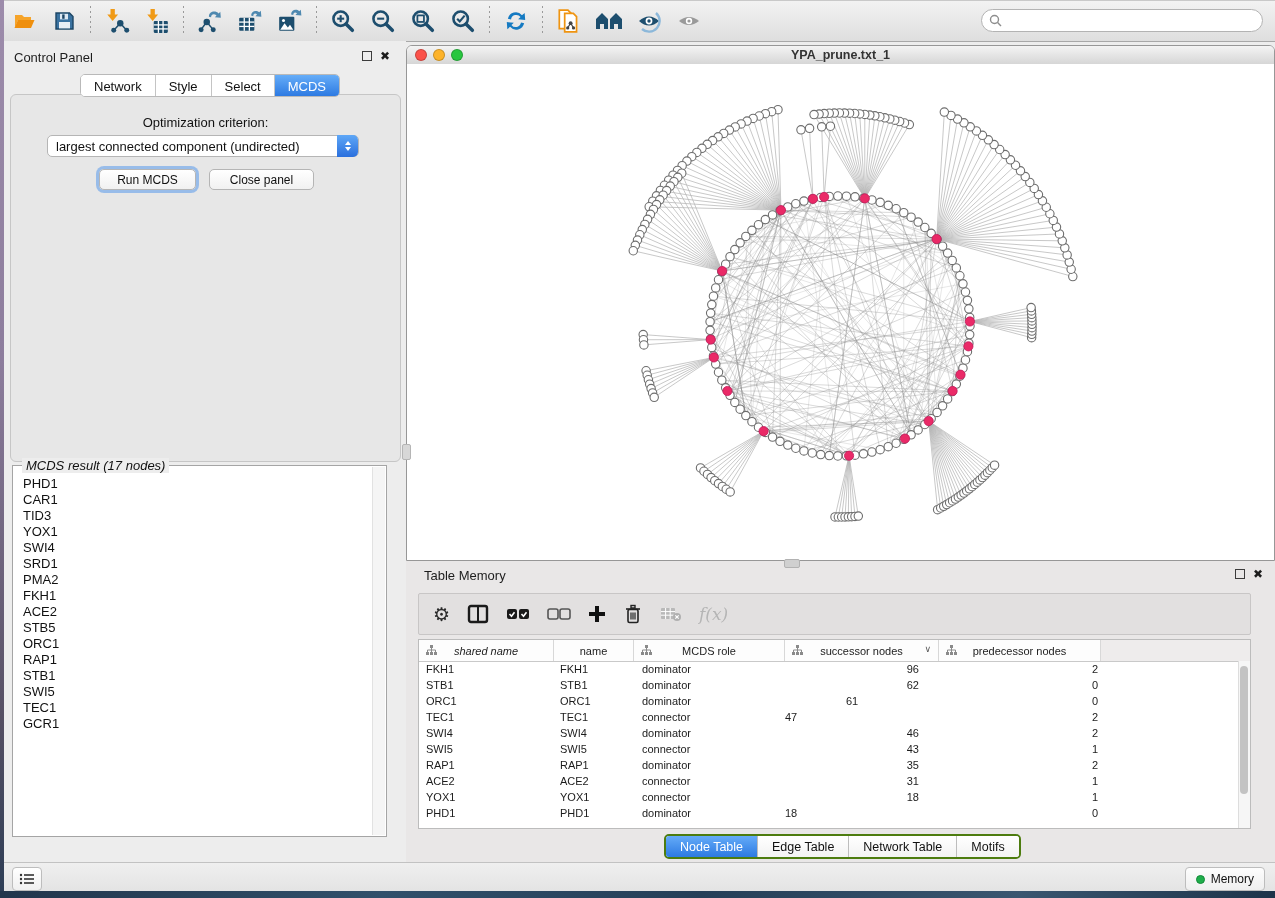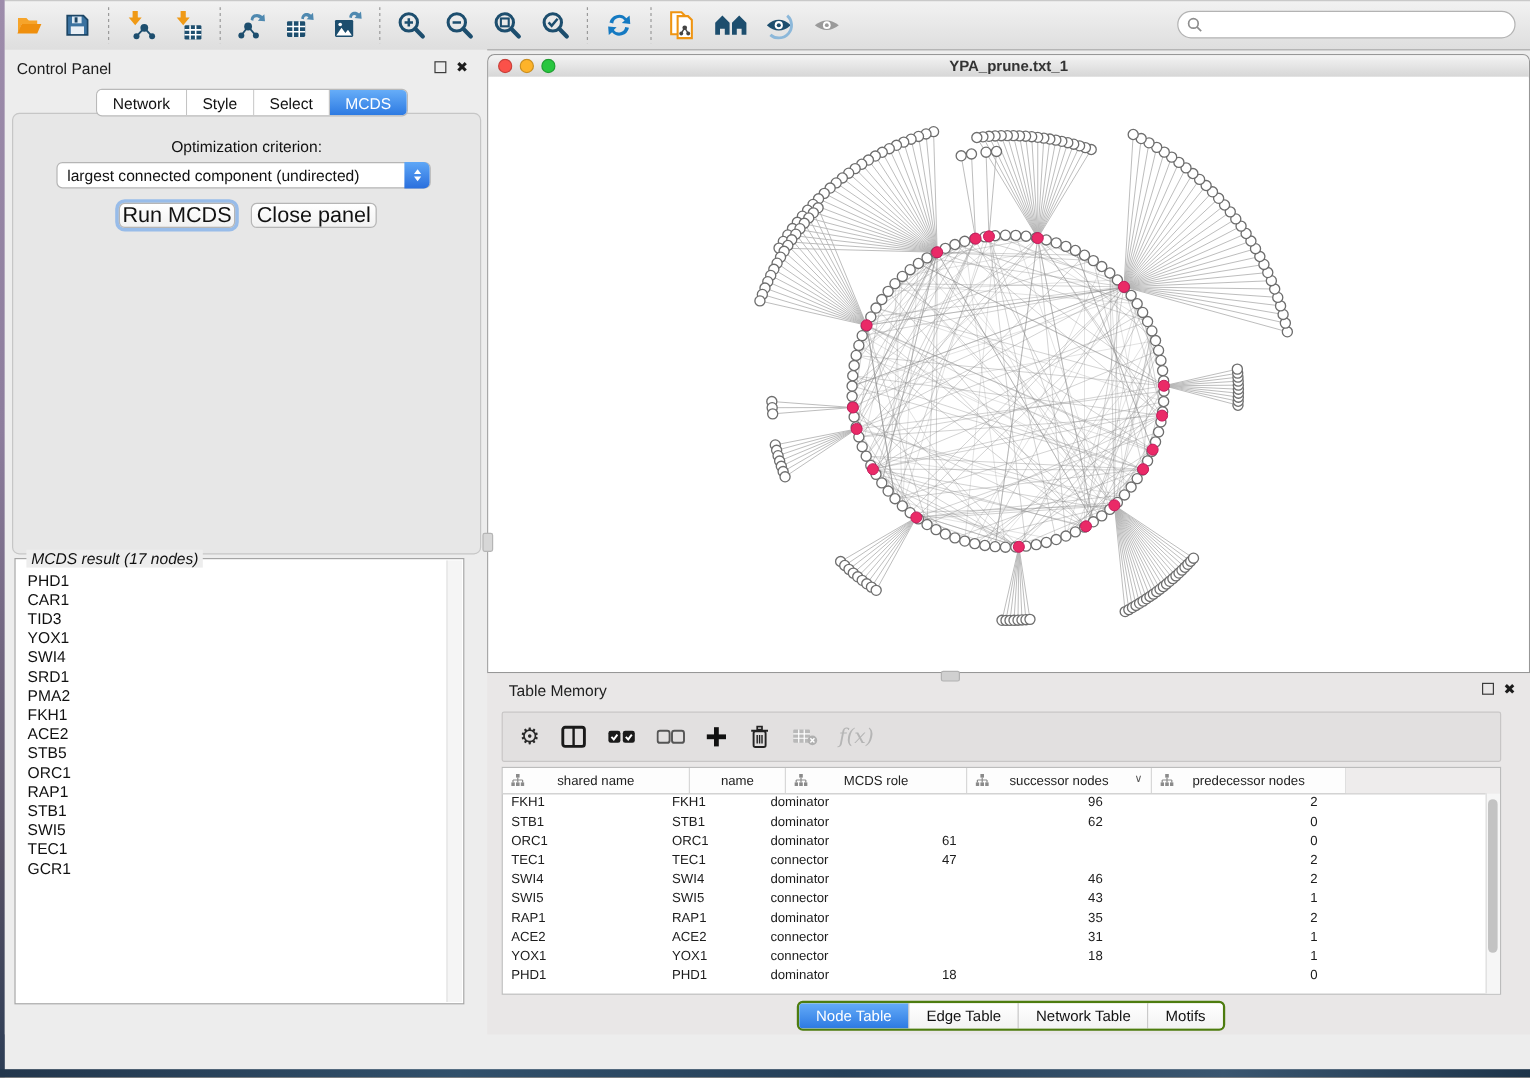--- a/index.html
+++ b/index.html
@@ -39,21 +39,21 @@
   #opt-label{position:absolute;left:0;right:0;top:20px;text-align:center;font-size:13px;color:#111;}
   #opt-select{position:absolute;left:36px;top:40px;width:312px;height:22px;background:#fff;
       border:1px solid #b5b5b5;border-radius:5px;font-size:13px;color:#111;display:flex;align-items:center;
       padding-left:8px;box-sizing:border-box;}
   #opt-stepper{position:absolute;right:0;top:-1px;width:21px;height:22px;border-radius:0 5px 5px 0;
       background:linear-gradient(180deg,#5ea7f7,#2a6fdd);display:flex;flex-direction:column;
       align-items:center;justify-content:center;gap:2px;}
   .chev-up{width:0;height:0;border-left:3.5px solid transparent;border-right:3.5px solid transparent;border-bottom:4.5px solid #fff;}
   .chev-dn{width:0;height:0;border-left:3.5px solid transparent;border-right:3.5px solid transparent;border-top:4.5px solid #fff;}
   .mac-btn{position:absolute;height:21px;background:linear-gradient(180deg,#ffffff,#f1f1f1);
-      border:1px solid #b5b5b5;border-radius:5px;font-size:18px;color:#111;display:flex;
+      border:1px solid #b5b5b5;border-radius:5px;font-size:12px;color:#111;display:flex;
       align-items:center;justify-content:center;box-sizing:border-box;}
   #run-btn{left:88px;top:74px;width:97px;box-shadow:0 0 0 3px rgba(100,160,235,.6);}
   #closepanel-btn{left:198px;top:74px;width:105px;}
   #mcds-group{position:absolute;left:8px;top:424px;width:373px;height:370px;background:#fff;
       border:1px solid #a5a5a5;}
   #mcds-legend{position:absolute;left:9px;top:-8px;background:#ededed;padding:0 4px;font-size:13px;color:#111;font-style:italic;}
   #mcds-list{position:absolute;left:1px;top:10px;right:13px;bottom:2px;overflow:hidden;
       font-size:13px;color:#111;line-height:16px;padding-left:9px;}
   #mcds-scroll{position:absolute;right:1px;top:1px;bottom:1px;width:12px;background:#f5f5f5;border-left:1px solid #e2e2e2;}
   
@@ -1030,21 +1030,21 @@
             <circle cx="17" cy="11" r="4" fill="#b0b0b0"></circle>
             <path d="M15.3 9.3 l3.4 3.4 M18.7 9.3 l-3.4 3.4" stroke="#fff" stroke-width="1.2"></path>
           </svg>
       </span>
       <span class="tp-ic">
           <span class="fx-ch">f(x)</span>
         </span>
     </div>
     <div id="tp-table">
       <div id="tp-header">
-          <div class="th" style="width: 156px;">
+          <div class="th" style="width: 135px; font-style: italic;">
             <svg class="tree" width="11" height="11" viewBox="0 0 11 11">
               <g fill="#8a8a8a">
                 <rect x="4" y="0" width="3" height="3"></rect>
                 <rect x="0" y="7" width="3" height="3"></rect>
                 <rect x="4" y="7" width="3" height="3"></rect>
                 <rect x="8" y="7" width="3" height="3"></rect>
               </g>
               <g stroke="#8a8a8a" stroke-width="1">
                 <line x1="5.5" y1="3" x2="5.5" y2="5"></line>
                 <line x1="1.5" y1="5" x2="9.5" y2="5"></line>
@@ -1127,21 +1127,21 @@
             <div class="td" style="width: 135px; padding-left: 7px; text-align: left;">STB1</div>
             <div class="td" style="width: 80px; padding-left: 6px; text-align: left;">STB1</div>
             <div class="td" style="width: 151px; padding-left: 8px; text-align: left;">dominator</div>
             <div class="td" style="width: 154px; padding-right: 20px; text-align: right;">62</div>
             <div class="td" style="width: 162px; padding-right: 3px; text-align: right;">0</div>
           </div>
           <div class="tr">
             <div class="td" style="width: 135px; padding-left: 7px; text-align: left;">ORC1</div>
             <div class="td" style="width: 80px; padding-left: 6px; text-align: left;">ORC1</div>
             <div class="td" style="width: 151px; padding-left: 8px; text-align: left;">dominator</div>
-            <div class="td" style="width: 154px; padding-right: 20px; text-align: left;">61</div>
+            <div class="td" style="width: 154px; padding-right: 20px; text-align: center;">61</div>
             <div class="td" style="width: 162px; padding-right: 3px; text-align: right;">0</div>
           </div>
           <div class="tr">
             <div class="td" style="width: 135px; padding-left: 7px; text-align: left;">TEC1</div>
             <div class="td" style="width: 80px; padding-left: 6px; text-align: left;">TEC1</div>
             <div class="td" style="width: 151px; padding-left: 8px; text-align: left;">connector</div>
             <div class="td" style="width: 154px; padding-right: 20px; ">47</div>
             <div class="td" style="width: 162px; padding-right: 3px; text-align: right;">2</div>
           </div>
           <div class="tr">
@@ -1192,15 +1192,35 @@
         </div>
     </div>
     <div id="tp-tabs">
         <div class="tp-tab sel">Node Table</div>
         <div class="tp-tab">Edge Table</div>
         <div class="tp-tab">Network Table</div>
         <div class="tp-tab">Motifs</div>
       </div>
   </div>
 
+  <div id="status-bar">
+    <div id="list-btn">
+      <svg width="16" height="12" viewBox="0 0 16 12">
+          <g fill="#333">
+            <circle cx="2" cy="2" r="1.2"></circle>
+            <circle cx="2" cy="6" r="1.2"></circle>
+            <circle cx="2" cy="10" r="1.2"></circle>
+          </g>
+          <g stroke="#333" stroke-width="1.6">
+            <line x1="5" y1="2" x2="15" y2="2"></line>
+            <line x1="5" y1="6" x2="15" y2="6"></line>
+            <line x1="5" y1="10" x2="15" y2="10"></line>
+          </g>
+        </svg>
+    </div>
+    <div id="memory-btn">
+      <span id="memory-dot"></span>
+      <span>Memory</span>
+    </div>
+  </div>
 
   <div id="bottom-strip"></div>
 </div>
 
 </body></html>

